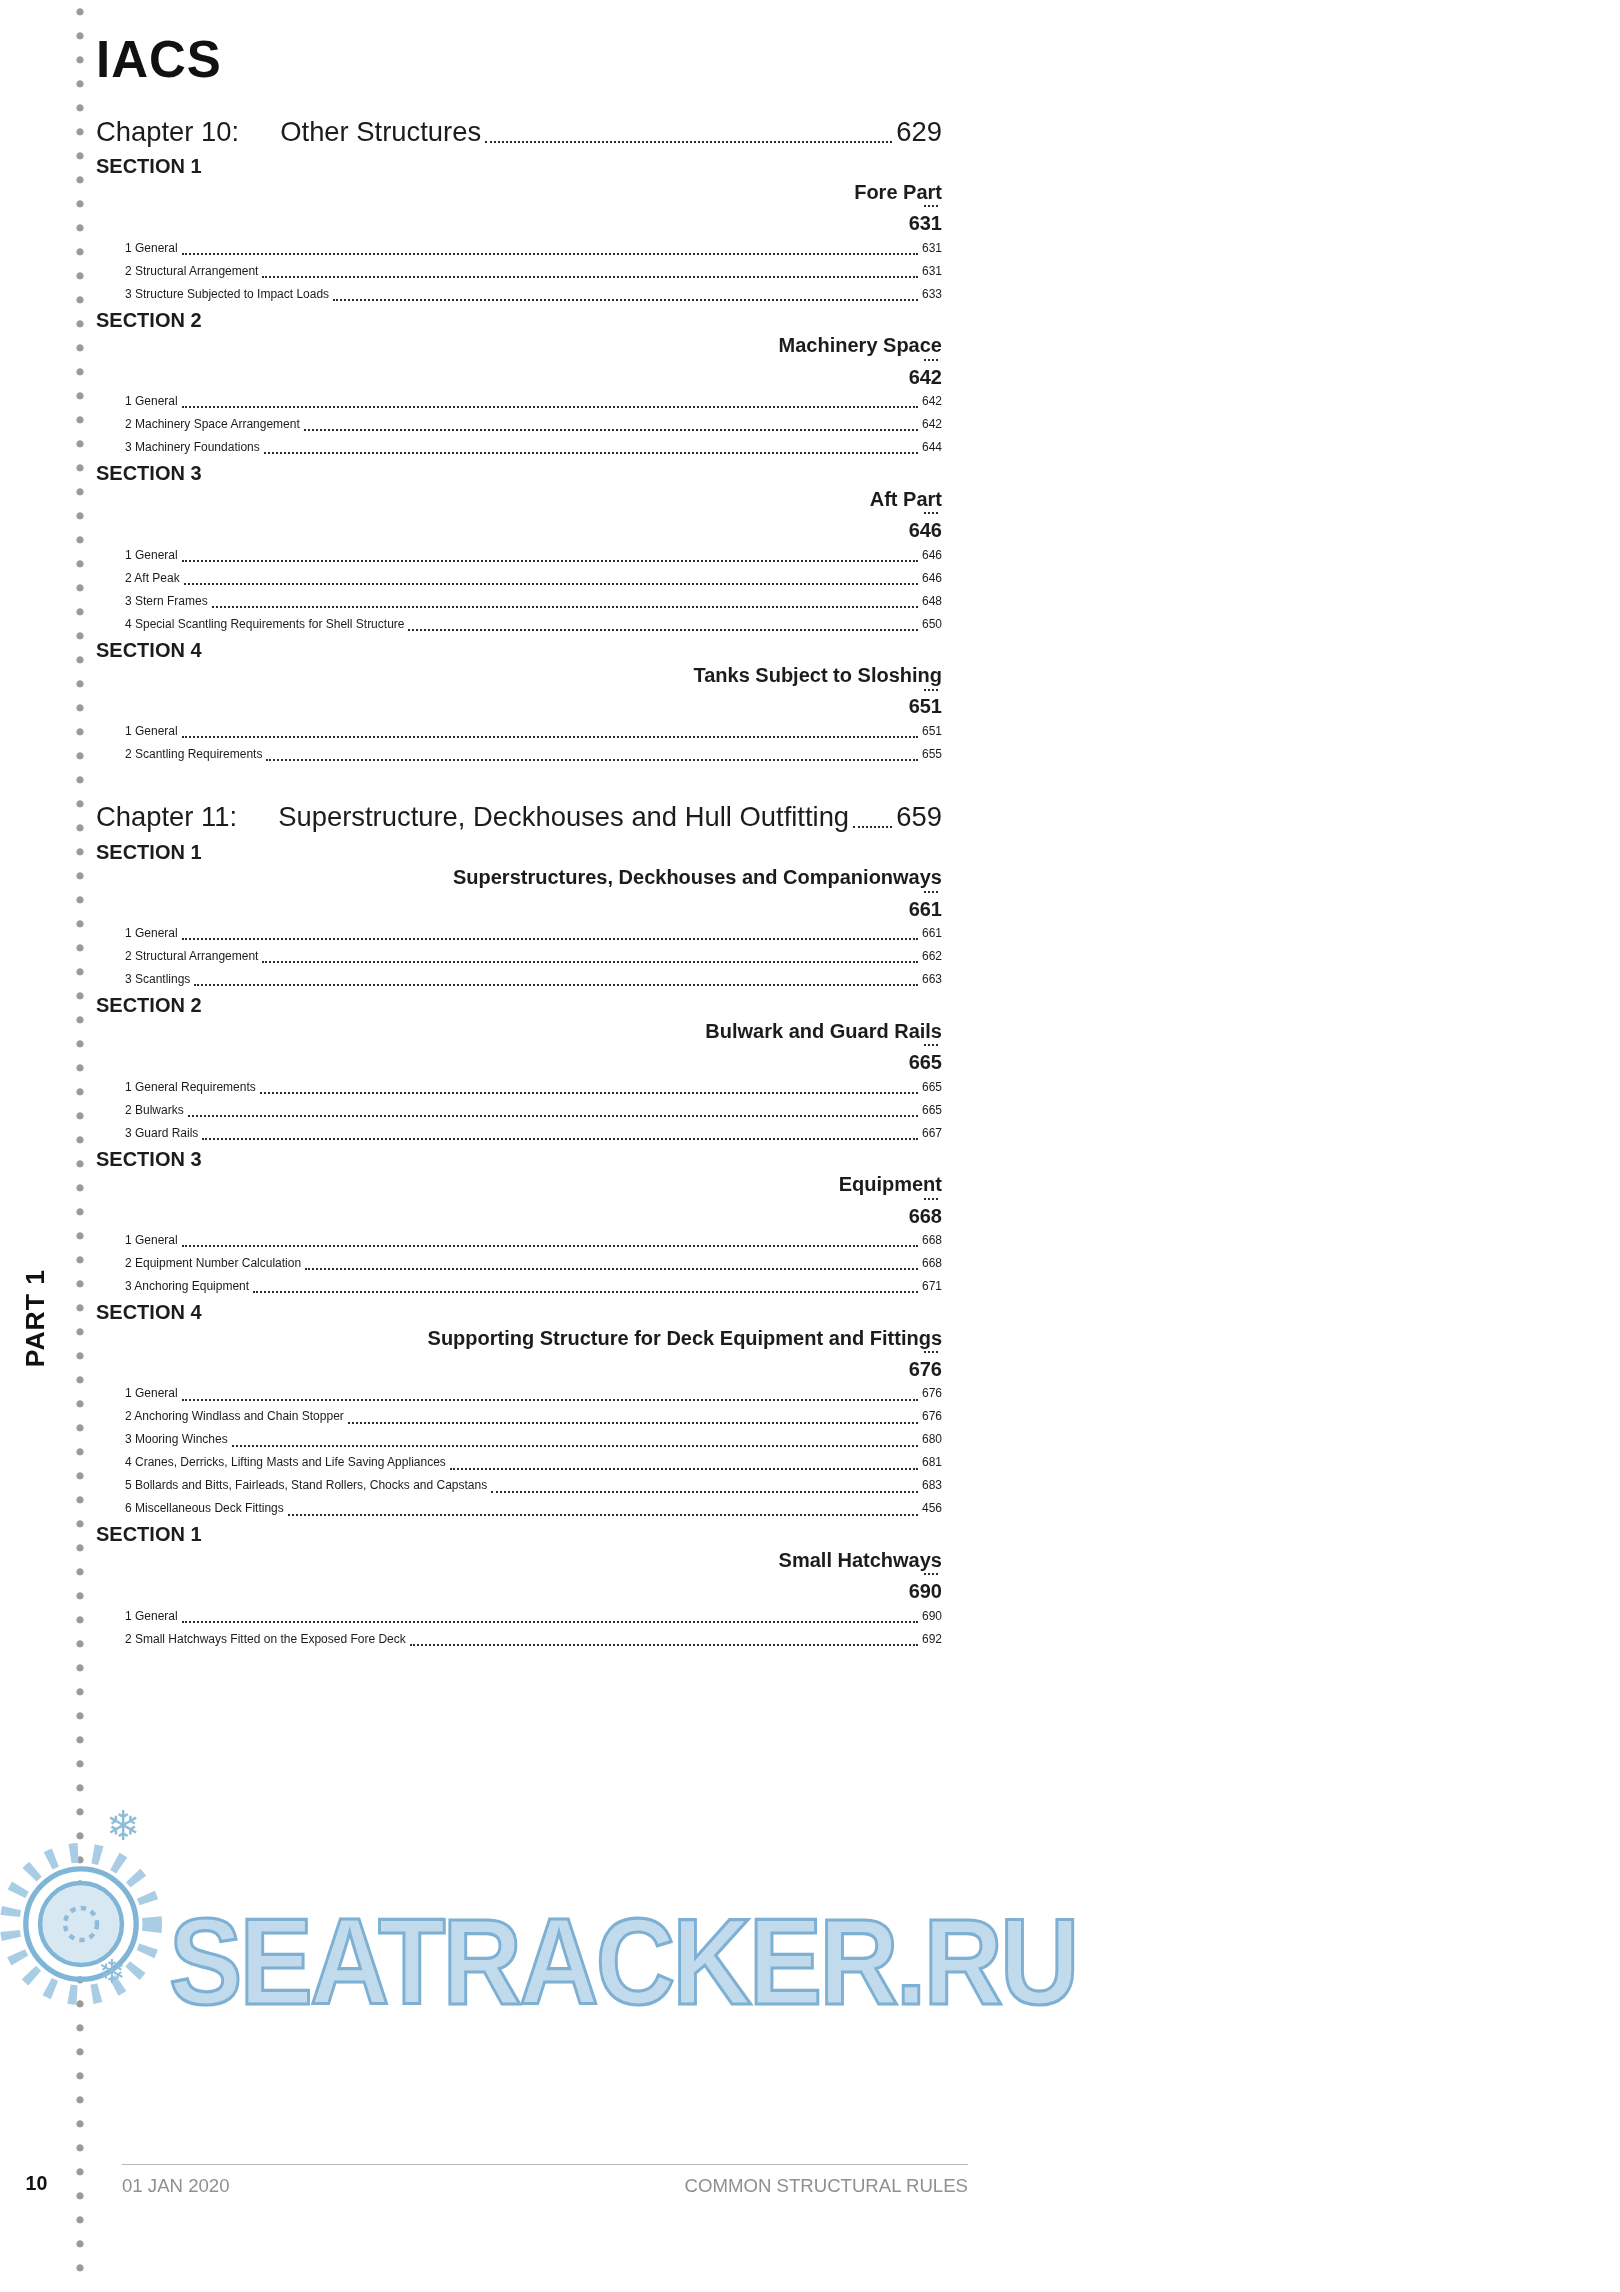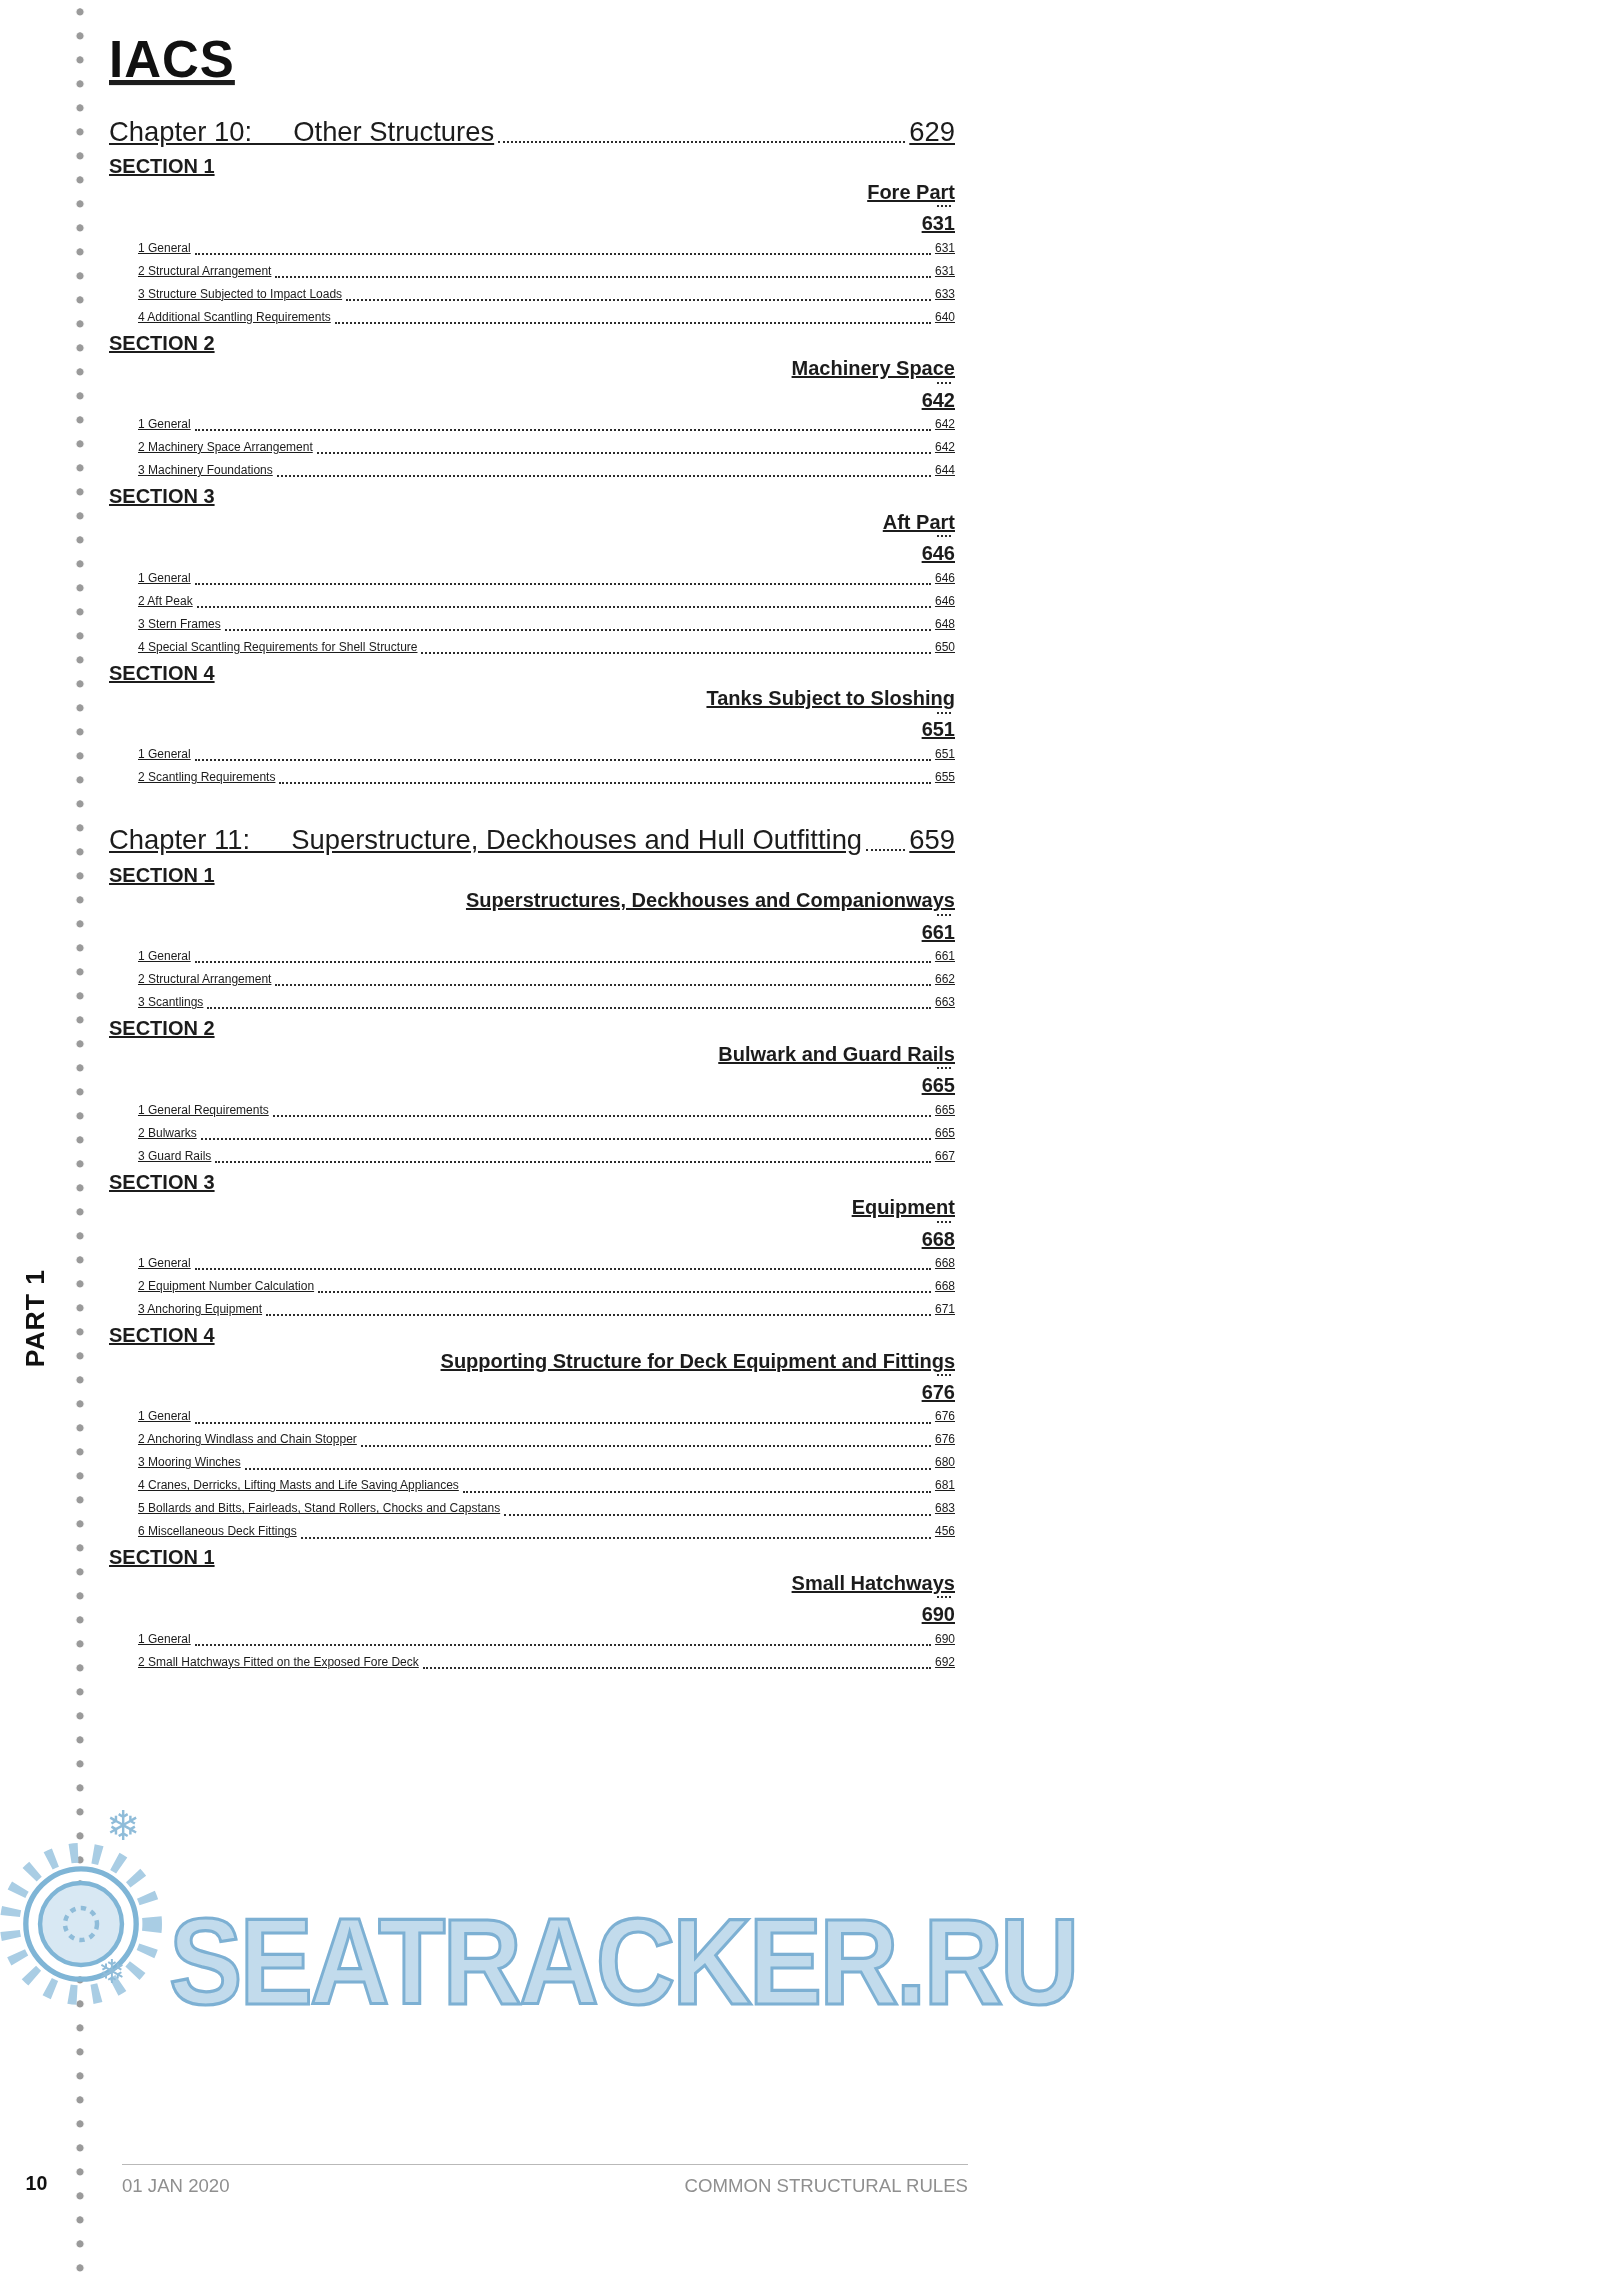--- a/index.html
+++ b/index.html
@@ -10,21 +10,21 @@
   }
 
   
   .dots-col {
     position:absolute; left:74px; top:5.9px; width:11.8px; height:2282px;
     background-image: radial-gradient(circle at 5.9px 5.9px, #9a9a9a 3.3px, transparent 3.9px);
     background-size: 11.8px 24px; background-repeat: repeat-y;
   }
 
   
-  .content { position:absolute; left:109px; top:29px; width:846px;text-decoration:underline; }
+  .content { position:absolute; left:96px; top:29px; width:846px; }
 
   .logo {
     font-size:51px; font-weight:bold; letter-spacing:1px; color:#111;
     transform:scaleY(1.02); transform-origin:left top;
   }
 
   .toc { margin-top:23.5px; }
   .row { display:flex; align-items:flex-end; }
   .row .label { white-space:nowrap; }
   .row .page  { white-space:nowrap; }
@@ -106,25 +106,20 @@
       </div>
       <div class="row item">
         <span class="label">2 Structural Arrangement</span>
         <span class="leader"></span>
         <span class="page">631</span>
       </div>
       <div class="row item">
         <span class="label">3 Structure Subjected to Impact Loads</span>
         <span class="leader"></span>
         <span class="page">633</span>
-      </div>
-      <div class="row item">
-        <span class="label">4 Additional Scantling Requirements</span>
-        <span class="leader"></span>
-        <span class="page">640</span>
       </div>
       <div class="row section_label">
         <span class="label">SECTION 2</span>
       </div>
       <div class="row section">
         <span class="label">Machinery Space</span>
         <span class="leader"></span>
         <span class="page">642</span>
       </div>
       <div class="row item">

